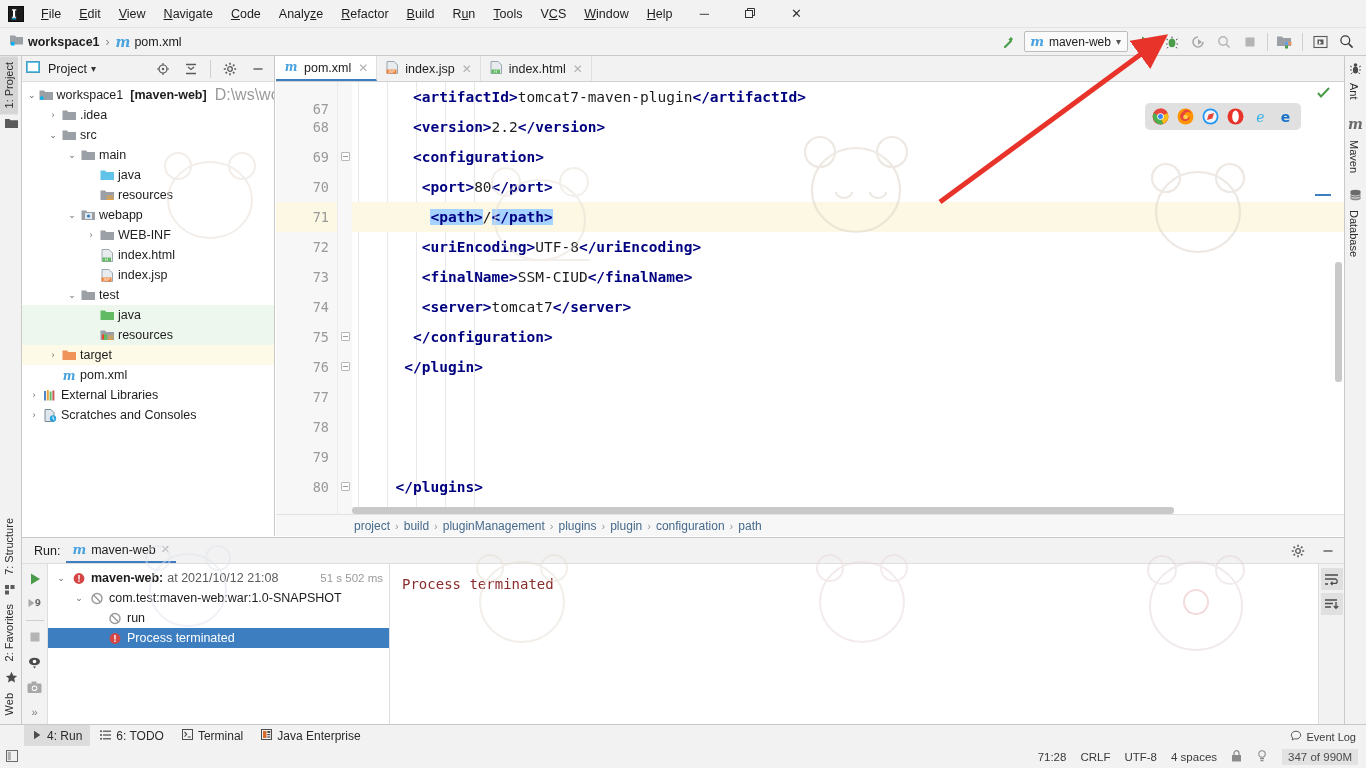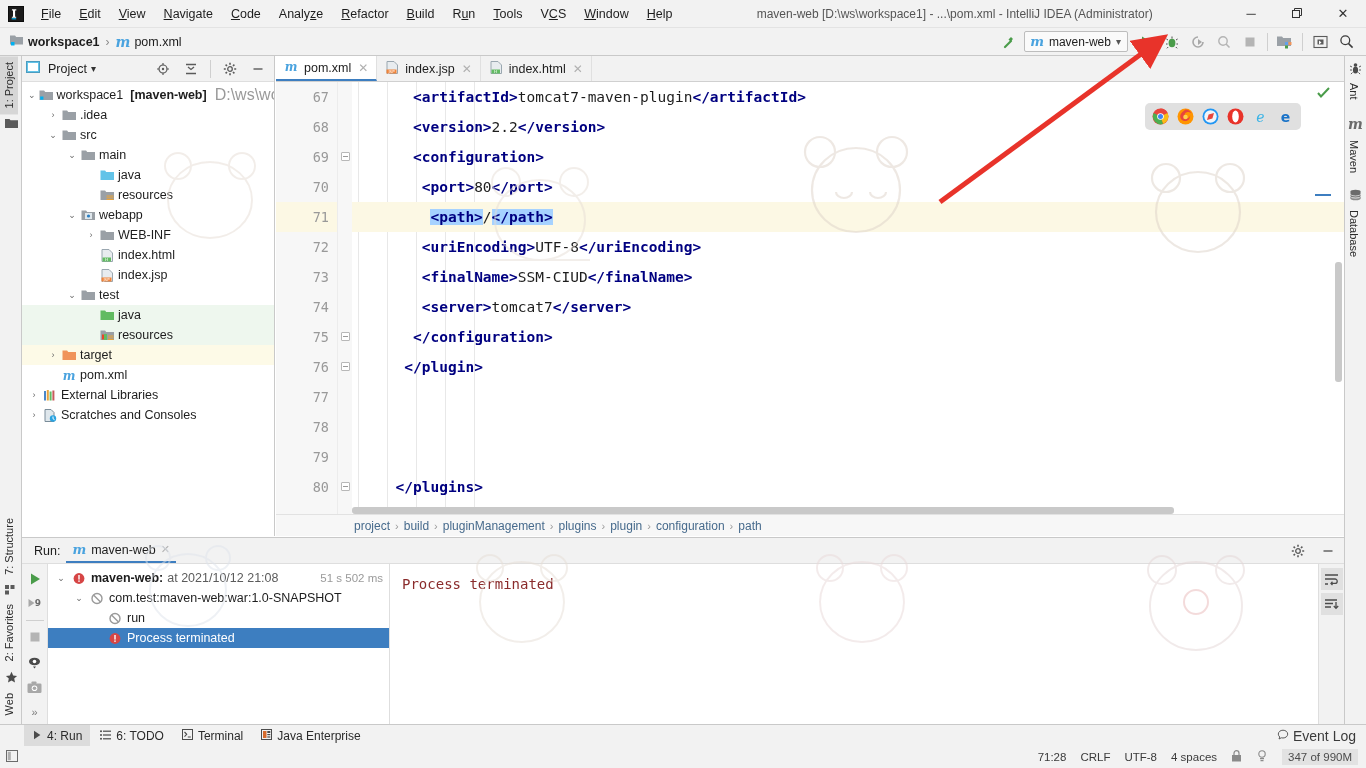--- a/index.html
+++ b/index.html
@@ -242,21 +242,21 @@
   .twtab.active { background: #dcdcdc; }
   .statusbar {
     position: absolute; left: 0; right: 0; bottom: 0; height: 22px;
     background: #f2f2f2; display: flex; align-items: center;
     padding: 0 8px 0 24px; font-size: 11.5px; color: #3b3b3b;
   }
   .status-right { margin-left: auto; display: flex; align-items: center; gap: 14px; }
   .sb-item { white-space: nowrap; }
   .event-log {
     position: absolute; right: 10px; bottom: 24px; display: flex;
-    align-items: center; gap: 4px; font-size: 14px; color: #3b3b3b;
+    align-items: center; gap: 4px; font-size: 11px; color: #3b3b3b;
   }
   .watermark {
     position: absolute; right: 24px; bottom: 18px;
     font-size: 20px; color: rgba(120,120,120,0.30); white-space: nowrap;
     font-family: "Liberation Sans", sans-serif; pointer-events: none;
   }
 
   
   .doodle { position: absolute; pointer-events: none; opacity: 0.5; }
   .arrow-anno { position: absolute; left: 0; top: 0; pointer-events: none; }
@@ -282,21 +282,20 @@
       <div class="menu-item"><u>C</u>ode</div>
       <div class="menu-item">Analy<u>z</u>e</div>
       <div class="menu-item"><u>R</u>efactor</div>
       <div class="menu-item"><u>B</u>uild</div>
       <div class="menu-item">R<u>u</u>n</div>
       <div class="menu-item"><u>T</u>ools</div>
       <div class="menu-item">V<u>C</u>S</div>
       <div class="menu-item"><u>W</u>indow</div>
       <div class="menu-item"><u>H</u>elp</div>
     </div>
-    <div class="win-title">maven-web [D:\ws\workspace1] - ...\pom.xml - IntelliJ IDEA (Administrator)</div>
     <div class="win-buttons">
       <div class="win-btn">─</div>
       <div class="win-btn">
         <svg width="11" height="11" viewBox="0 0 11 11">
             <rect x="0.5" y="2.5" width="7" height="7" fill="none" stroke="#333"></rect>
             <path d="M2.5 2.5V0.5h7v7h-2" fill="none" stroke="#333"></path>
           </svg>
       </div>
       <div class="win-btn close">✕</div>
     </div>
@@ -697,21 +696,21 @@
               <path d="M2 0.5h7l3.5 3.5v8.5H2z" fill="#e8ecef" stroke="#9aa7b0"></path>
               <rect x="2.5" y="8.5" width="8.5" height="4" fill="#62bb62"></rect>
               <text x="6.7" y="12" font-size="4.2" fill="#fff" text-anchor="middle" font-family="DejaVu Sans, sans-serif">H</text>
             </svg></span>
           <span>index.html</span>
           <span class="x">✕</span>
         </div>
       </div>
     <div class="code-wrap">
       <div class="gutter">
-          <div class="lnum" style="top: 0px;">67</div>
+          <div class="lnum" style="top: 12px;">67</div>
           <div class="lnum" style="top: 30px;">68</div>
           <div class="lnum" style="top: 60px;">69</div>
           <div class="lnum" style="top: 90px;">70</div>
           <div class="hl-line" style="top: 120px; left: 0px; right: 0px;"></div>
           <div class="lnum" style="top: 120px;">71</div>
           <div class="lnum" style="top: 150px;">72</div>
           <div class="lnum" style="top: 180px;">73</div>
           <div class="lnum" style="top: 210px;">74</div>
           <div class="lnum" style="top: 240px;">75</div>
           <div class="lnum" style="top: 270px;">76</div>

